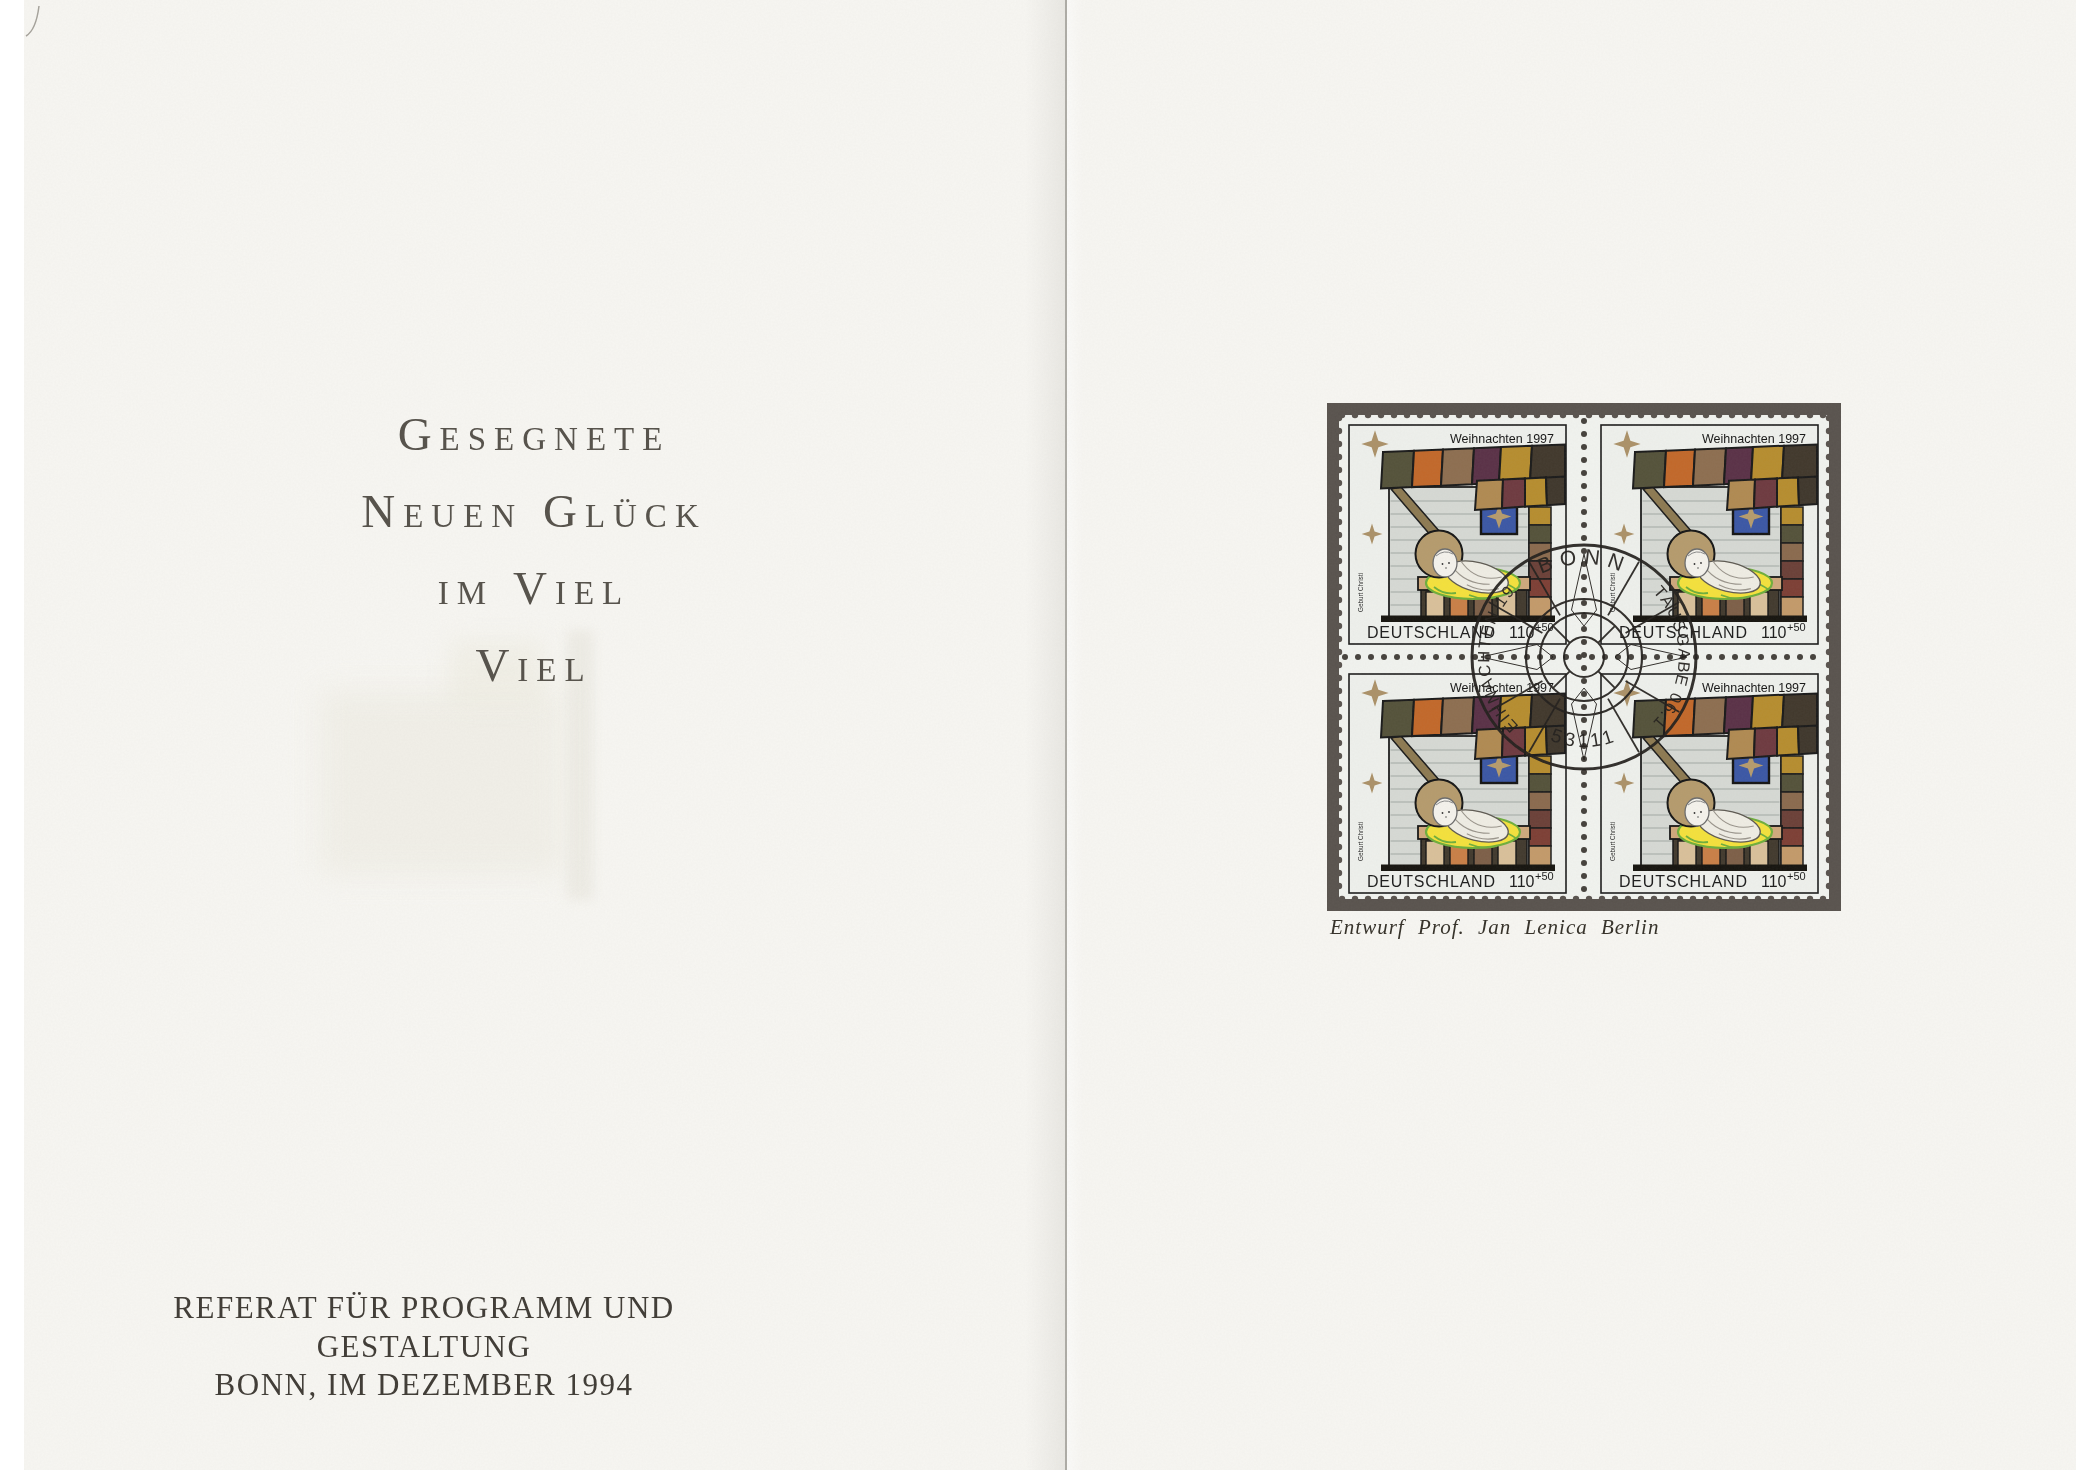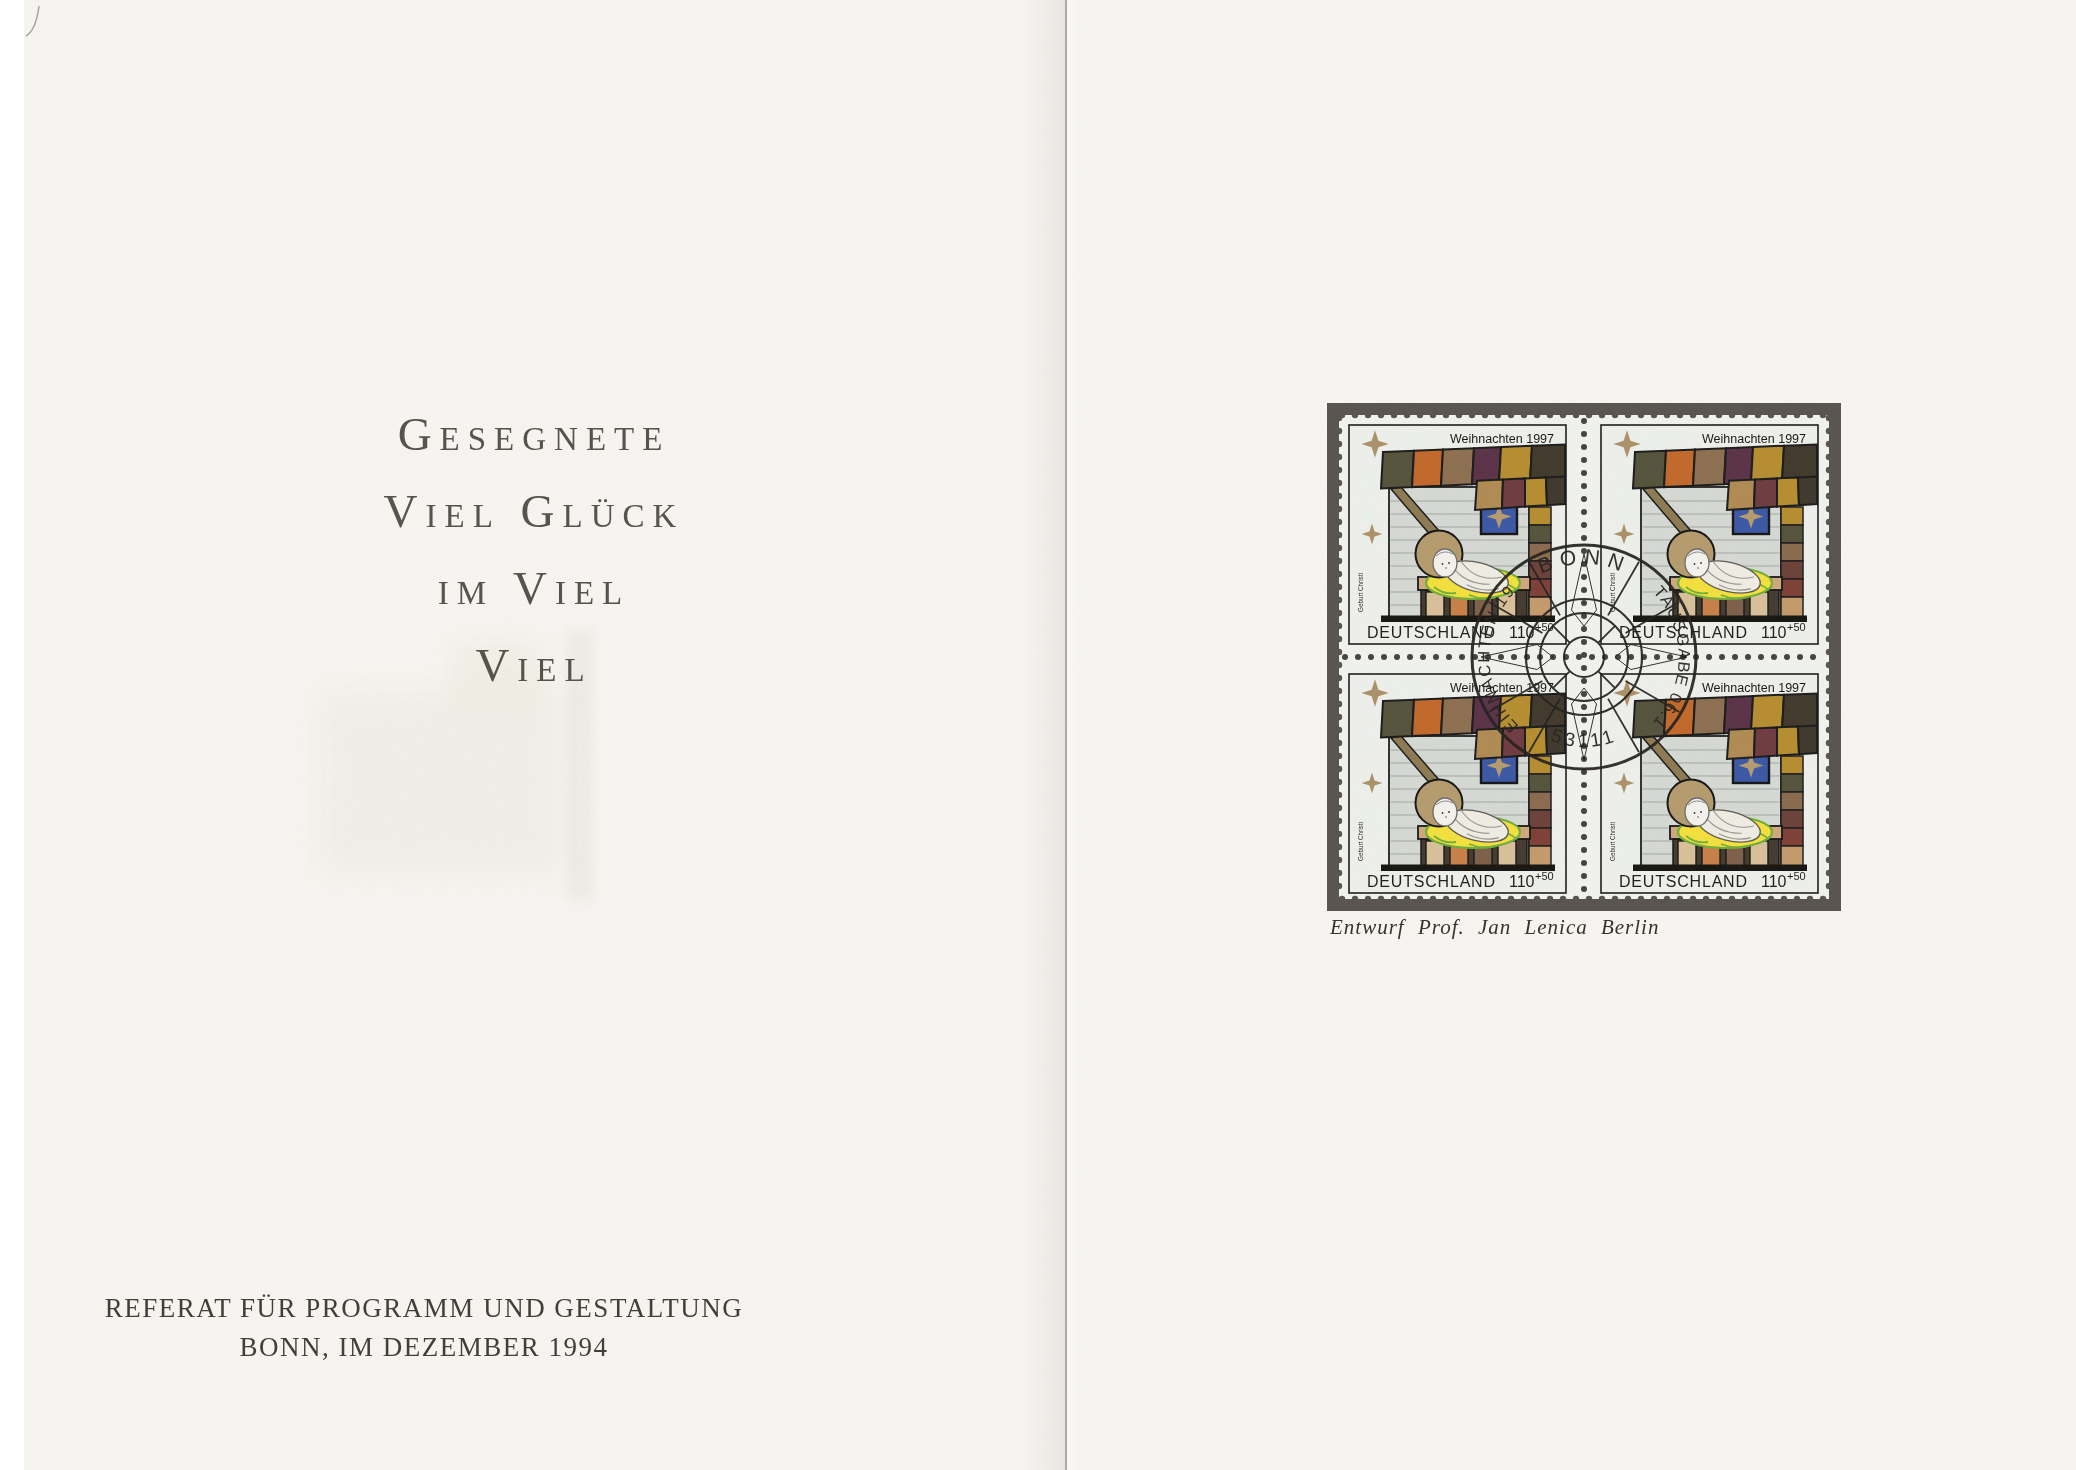--- a/index.html
+++ b/index.html
@@ -17,21 +17,21 @@
   .ghost{position:absolute;z-index:1;pointer-events:none;}
   .ghost-a{left:543px;top:630px;width:26px;height:270px;background:#eae8e0;filter:blur(6px);opacity:.7;}
   .ghost-b{left:295px;top:690px;width:245px;height:185px;background:#eeece3;filter:blur(14px);opacity:.65;}
   .ghost-c{left:425px;top:640px;width:95px;height:65px;background:#ecead d;background:#eceadd;filter:blur(12px);opacity:.5;}
 
   
   .greeting{position:absolute;left:150px;top:396px;width:720px;z-index:3;
             text-align:center;font-variant:small-caps;
             font-size:47px;line-height:77px;letter-spacing:8px;color:#55514a;}
   .imprint{position:absolute;left:55px;top:1289px;width:690px;z-index:3;
-           text-align:center;font-size:27px;line-height:38.5px;letter-spacing:1.5px;color:#3f3b35;}
+           text-align:center;font-size:31px;line-height:38.5px;letter-spacing:1.5px;color:#3f3b35;}
 
   
   .stamp-block{position:absolute;left:1303px;top:403px;width:514px;height:508px;z-index:3;}
   .caption{position:absolute;left:1306px;top:915px;z-index:3;
            font-style:italic;font-weight:normal;font-size:21px;letter-spacing:1px;word-spacing:7px;color:#343028;}
 
   
   .s-header{font-family:"Liberation Sans",sans-serif;font-size:12.5px;fill:#151515;}
   .s-country{font-family:"Liberation Sans",sans-serif;font-size:16px;letter-spacing:.8px;fill:#1c1c1c;}
   .s-denom{font-family:"Liberation Sans",sans-serif;font-size:16px;fill:#1c1c1c;}
@@ -54,21 +54,21 @@
   <div class="fold-shade"></div>
   <div class="fold-line"></div>
   <div class="fold-light"></div>
 
   <svg class="curl" width="22" height="42">
     <path d="M2,36 Q12,30 15,6" stroke="#a5a29b" fill="none" stroke-width="1.5"></path>
   </svg>
 
   <div class="greeting">
     <div>Gesegnete</div>
-    <div>Viel Glück</div>
+    <div>Neuen Glück</div>
     <div>im Viel</div>
     <div>Viel</div>
   </div>
 
   <div class="imprint">
     <div>REFERAT FÜR PROGRAMM UND GESTALTUNG</div>
     <div>BONN, IM DEZEMBER 1994</div>
   </div>
 
   <div class="stamp-block">

